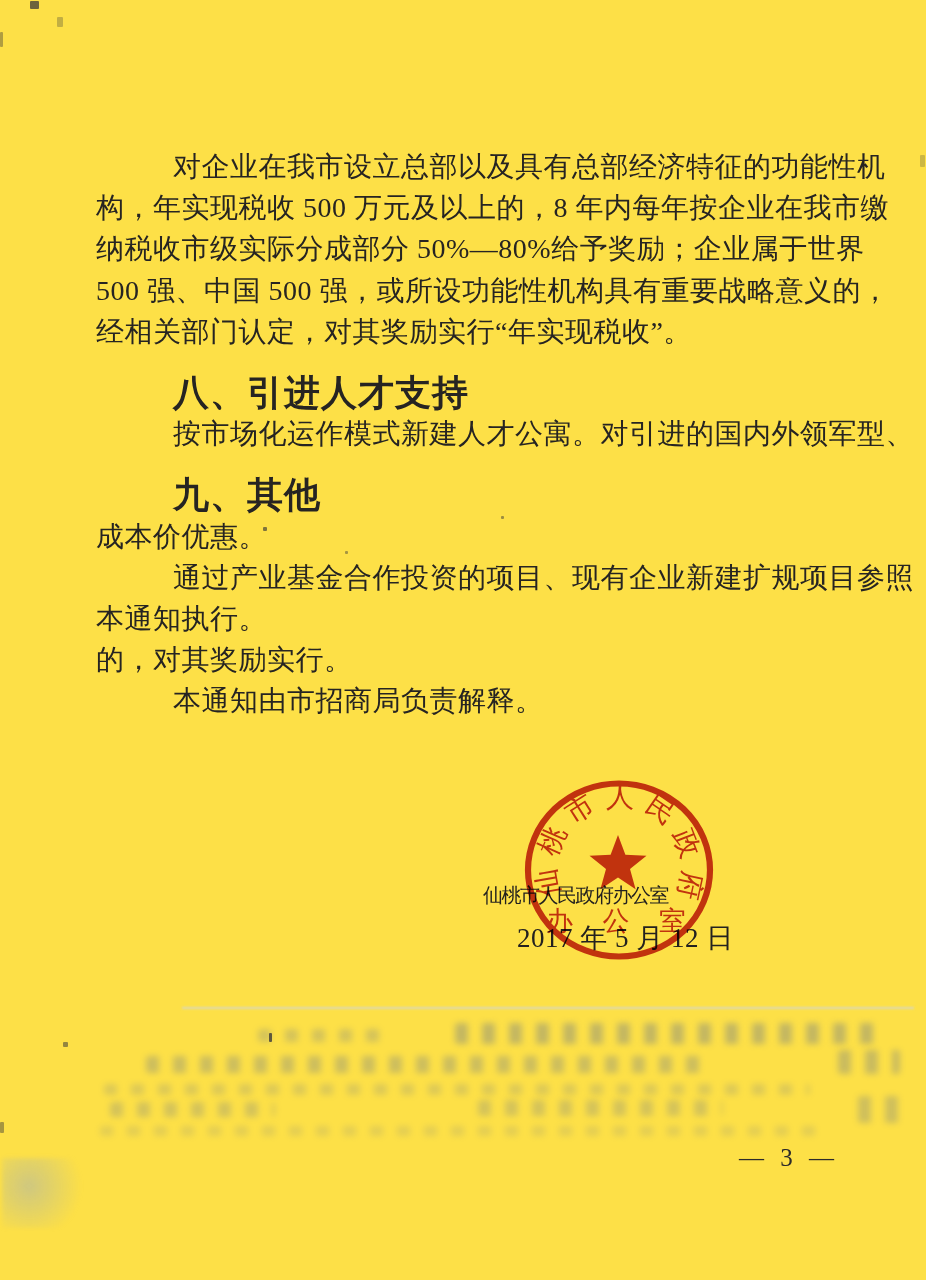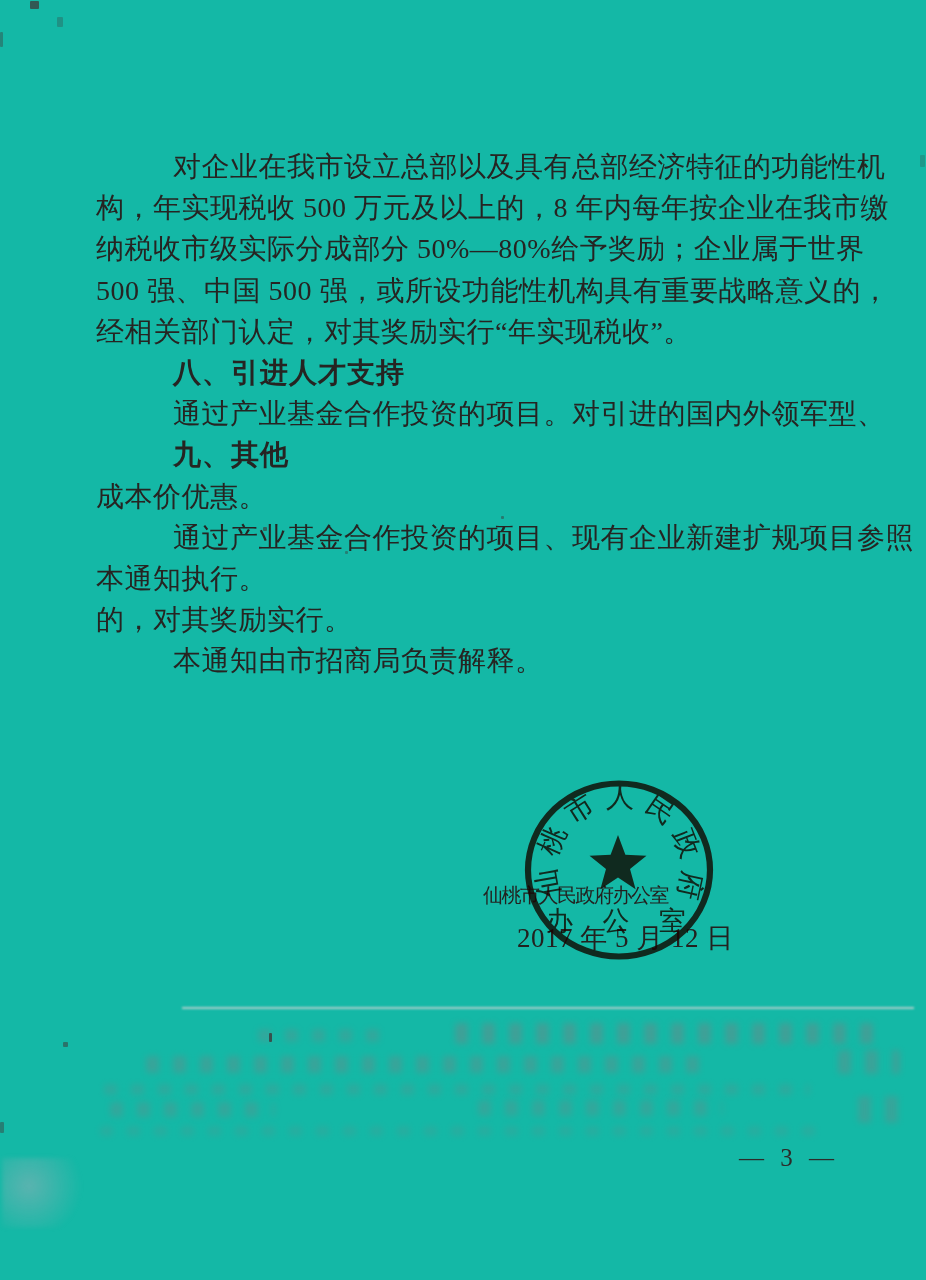--- a/index.html
+++ b/index.html
@@ -1,38 +1,38 @@
 <!DOCTYPE html>
 <html><head>
 <meta charset="utf-8">
 <style>
   html,body{margin:0;padding:0;background:#e9e9e7;}
   .page{
     position:relative;
     width:926px;height:1280px;
     margin:0 auto;
-    background:#14b8a6;
+    background:#fde047;
     overflow:hidden;
     font-family:"Liberation Serif","DejaVu Serif",serif;
   }
   
   .body-text{
     position:absolute;left:96px;top:146px;width:740px;
     color:#262422;
   }
   .ln{
     height:41.2px;line-height:41.2px;
     font-size:28px;
     white-space:nowrap;
     letter-spacing:.5px;
   }
   .ind{padding-left:77px;}
   .hd{
     font-family:"Liberation Sans","DejaVu Sans",sans-serif;
-    font-weight:700;font-size:28px;letter-spacing:1px;
+    font-weight:700;font-size:36px;letter-spacing:1px;margin-top:20px;
   }
   
   .sig-office{
     position:absolute;left:483px;top:882px;
     font-size:20px;letter-spacing:-1.5px;color:#23211f;white-space:nowrap;
   }
   .sig-date{
     position:absolute;left:517px;top:920px;
     font-size:27px;letter-spacing:.5px;color:#23211f;white-space:nowrap;
   }
@@ -92,21 +92,21 @@
 
 <div class="page">
 
   <div class="body-text">
     <div class="ln ind">对企业在我市设立总部以及具有总部经济特征的功能性机</div>
     <div class="ln">构，年实现税收 500 万元及以上的，8 年内每年按企业在我市缴</div>
     <div class="ln">纳税收市级实际分成部分 50%—80%给予奖励；企业属于世界</div>
     <div class="ln">500 强、中国 500 强，或所设功能性机构具有重要战略意义的，</div>
     <div class="ln">经相关部门认定，对其奖励实行“年实现税收”。</div>
     <div class="ln ind hd">八、引进人才支持</div>
-    <div class="ln ind">通过产业基金合作投资的项目。对引进的国内外领军型、</div>
+    <div class="ln ind">按市场化运作模式新建人才公寓。对引进的国内外领军型、</div>
     <div class="ln ind hd">九、其他</div>
     <div class="ln">成本价优惠。</div>
     <div class="ln ind">通过产业基金合作投资的项目、现有企业新建扩规项目参照</div>
     <div class="ln">本通知执行。</div>
     <div class="ln">的，对其奖励实行。</div>
     <div class="ln ind">本通知由市招商局负责解释。</div>
   </div>
 
   <div class="sig-office">仙桃市人民政府办公室</div>
   <div class="sig-date">2017 年 5 月 12 日</div>

